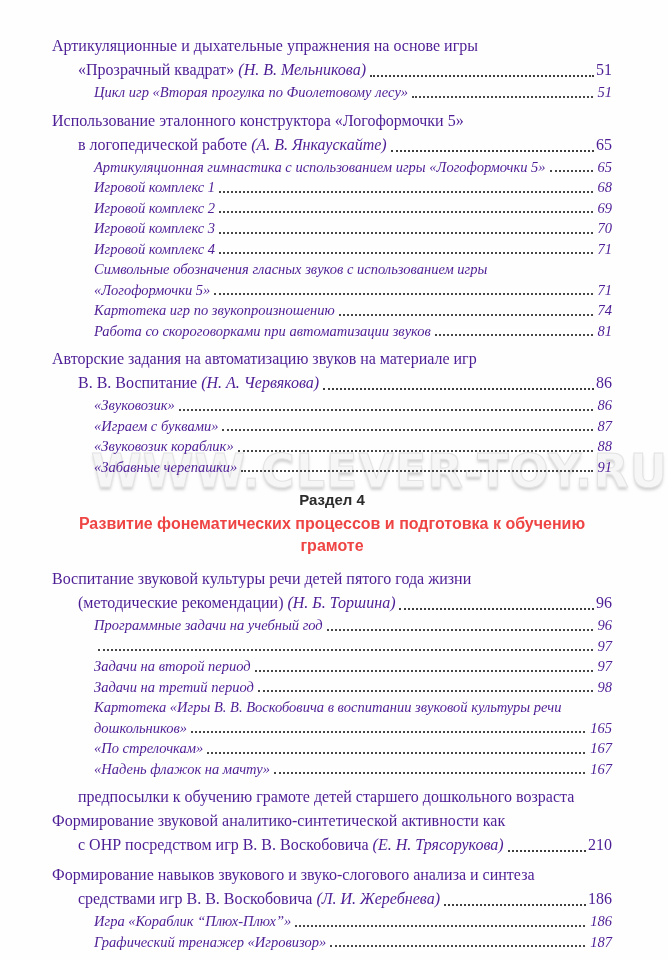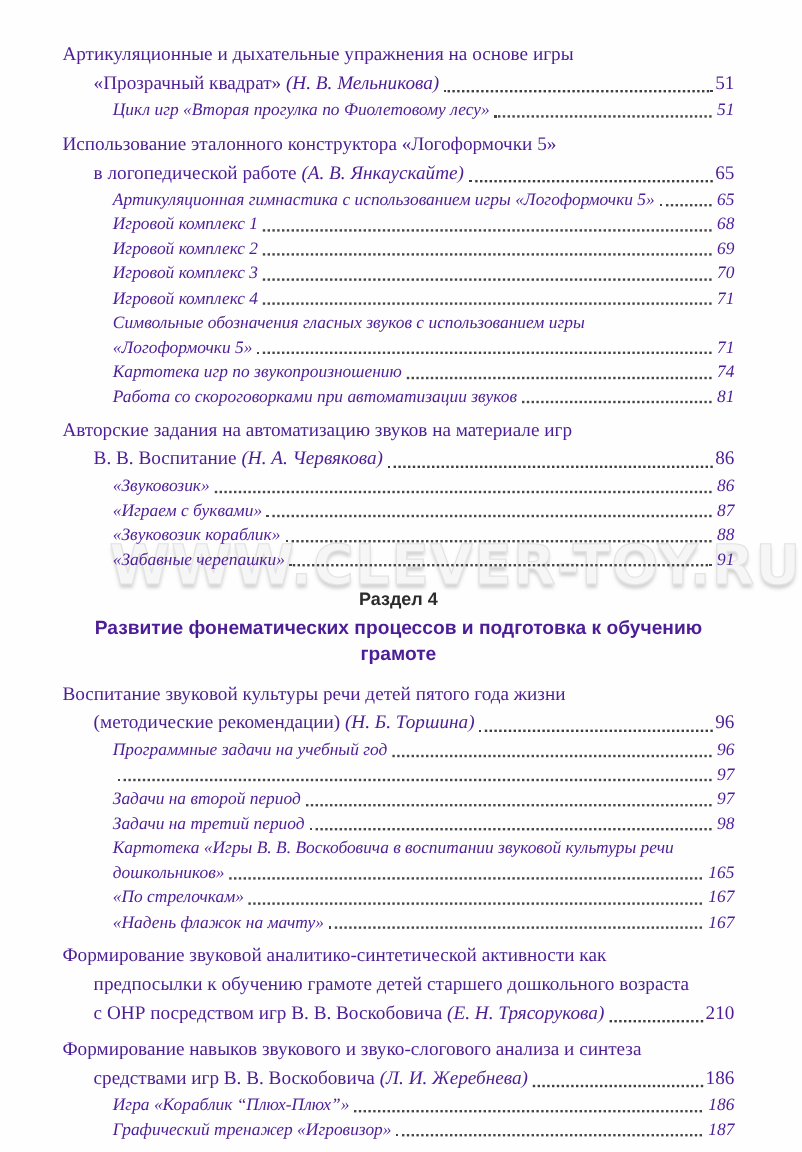--- a/index.html
+++ b/index.html
@@ -73,21 +73,21 @@
     line-height: 22px;
     color: #2b2b2b;
   }
   .title {
     text-align: center;
     font-family: "Liberation Sans", sans-serif;
     font-weight: bold;
     font-size: 16px;
     line-height: 22px;
     margin-top: 2px;
-    color: #4c1d95;
+    color: #ef4444;
   }
 </style>
 </head>
 <body>
 
 <div class="watermark">WWW.CLEVER-TOY.RU</div>
 
 <main class="content">
   <div id="toc-top">
       <div class="entry lvl1">
@@ -269,22 +269,22 @@
         </div>
       </div>
       <div class="entry lvl2">
         <div class="last-line">
           <span class="txt">«Надень флажок на мачту»</span>
           <span class="leader"></span>
           <span class="pg">167</span>
         </div>
       </div>
       <div class="entry lvl1">
+        <div class="pre-line cont">предпосылки к обучению грамоте детей старшего дошкольного возраста</div>
         <div class="pre-line">Формирование звуковой аналитико-синтетической активности как</div>
-        <div class="pre-line cont">предпосылки к обучению грамоте детей старшего дошкольного возраста</div>
         <div class="last-line cont">
           <span class="txt">с ОНР посредством игр В. В. Воскобовича </span>
           <span class="author">(Е. Н. Трясорукова)</span>
           <span class="leader"></span>
           <span class="pg">210</span>
         </div>
       </div>
       <div class="entry lvl1">
         <div class="pre-line">Формирование навыков звукового и звуко-слогового анализа и синтеза</div>
         <div class="last-line cont">

